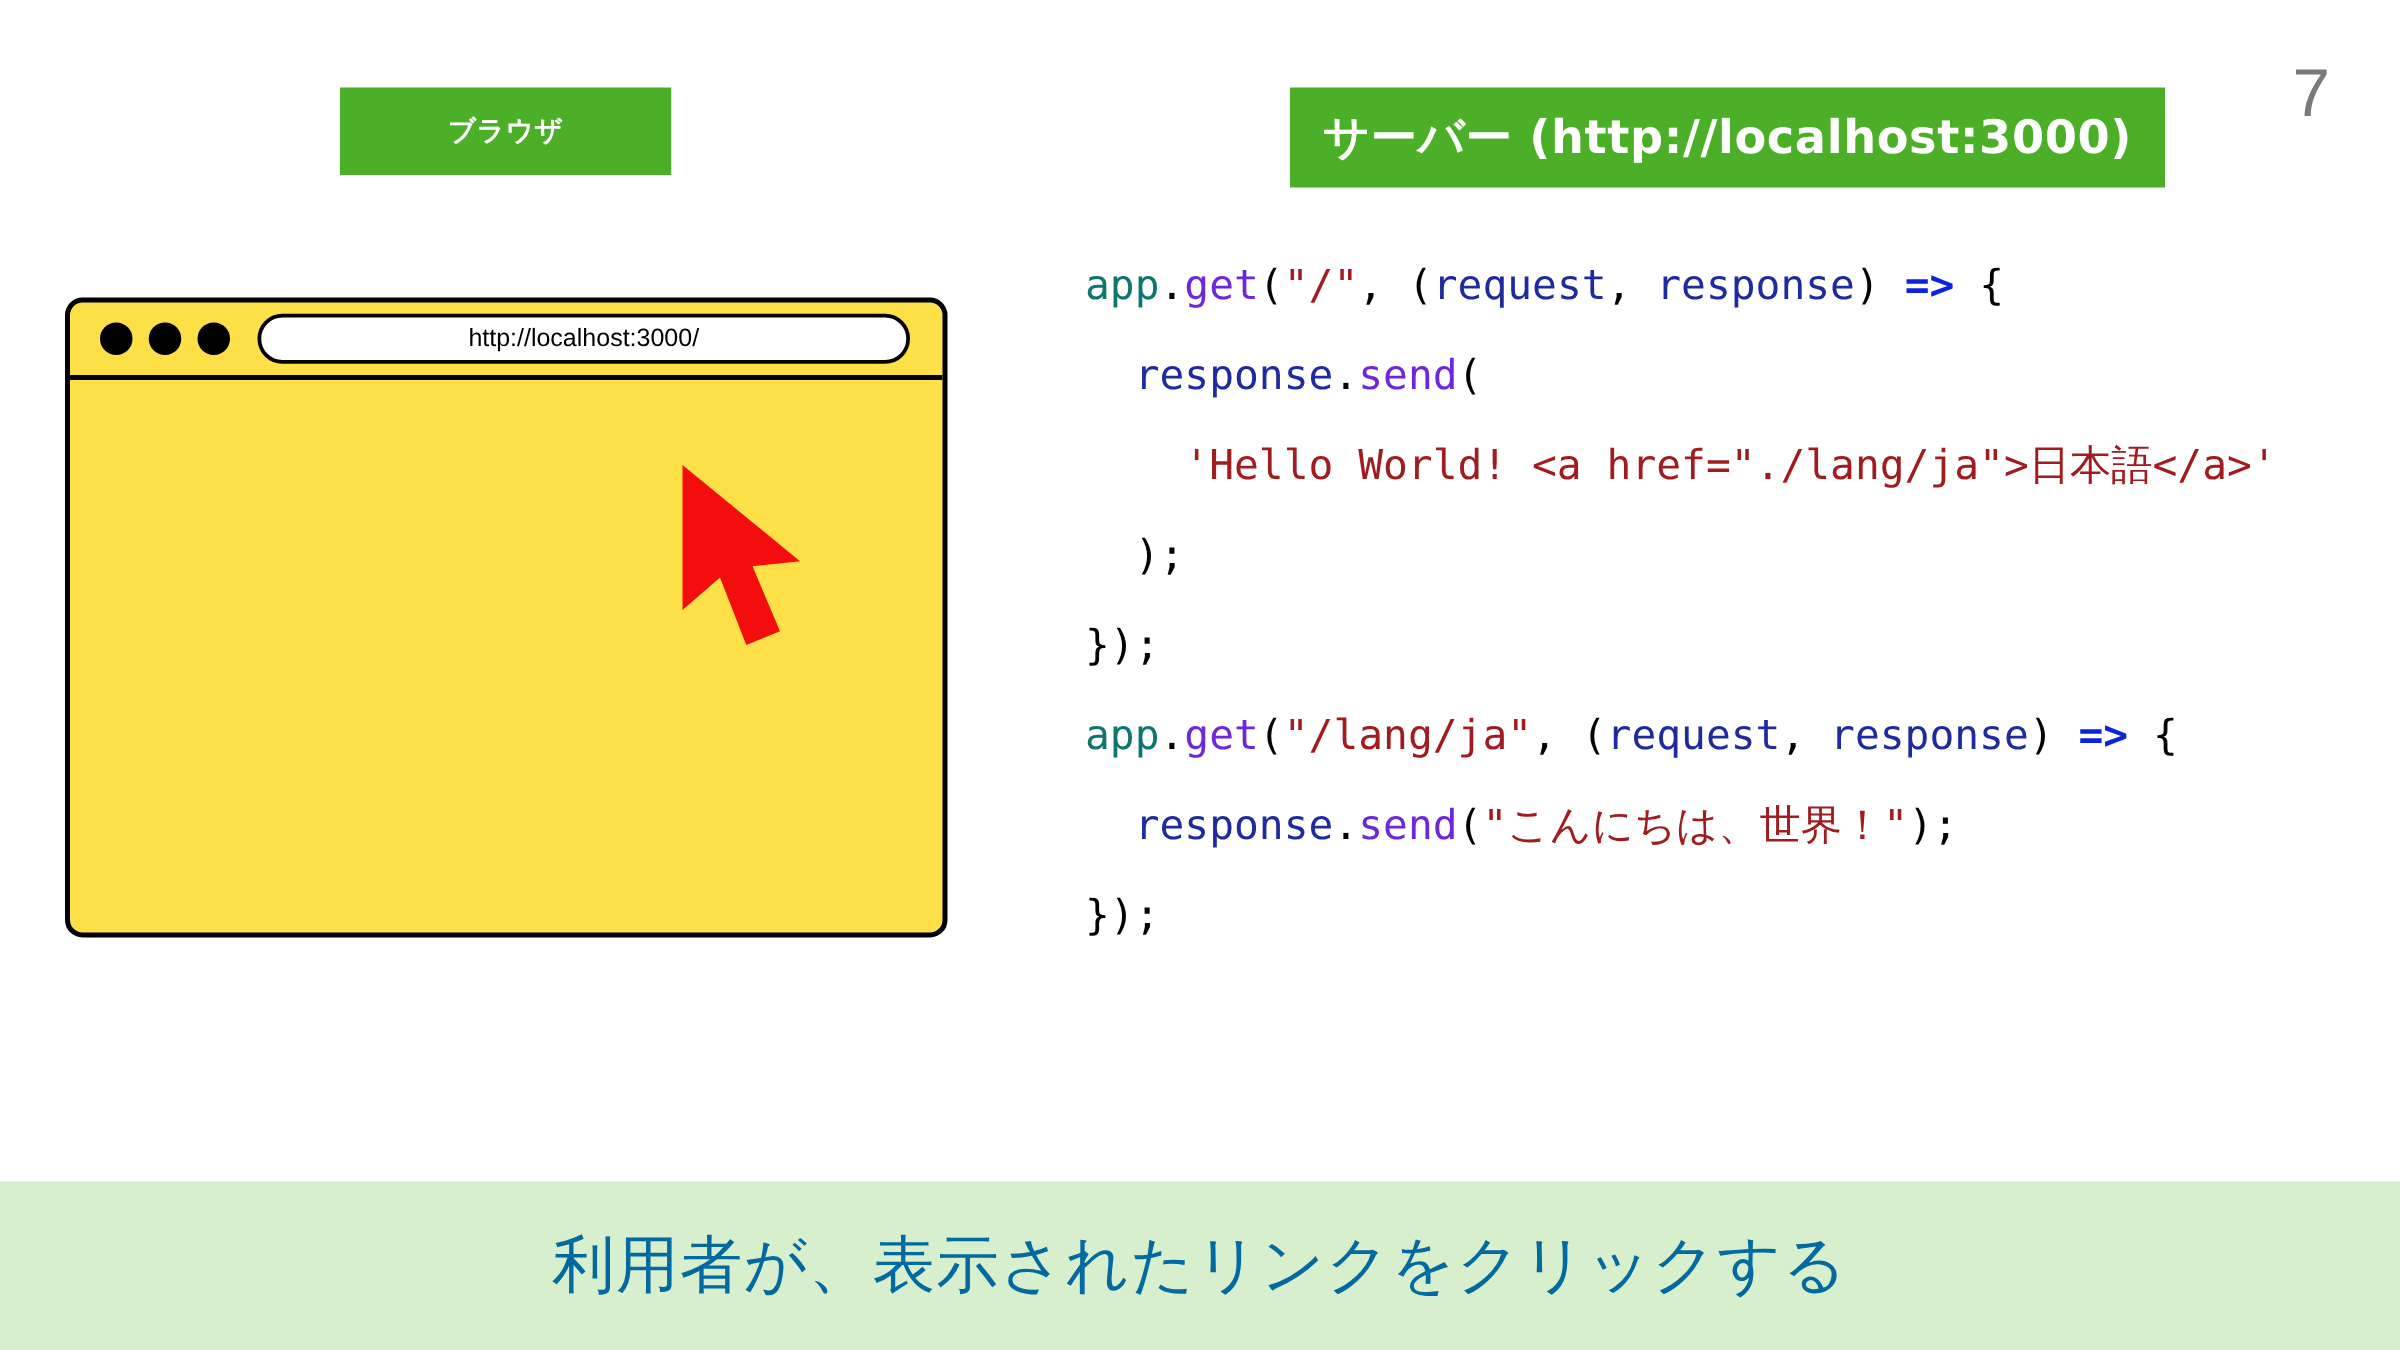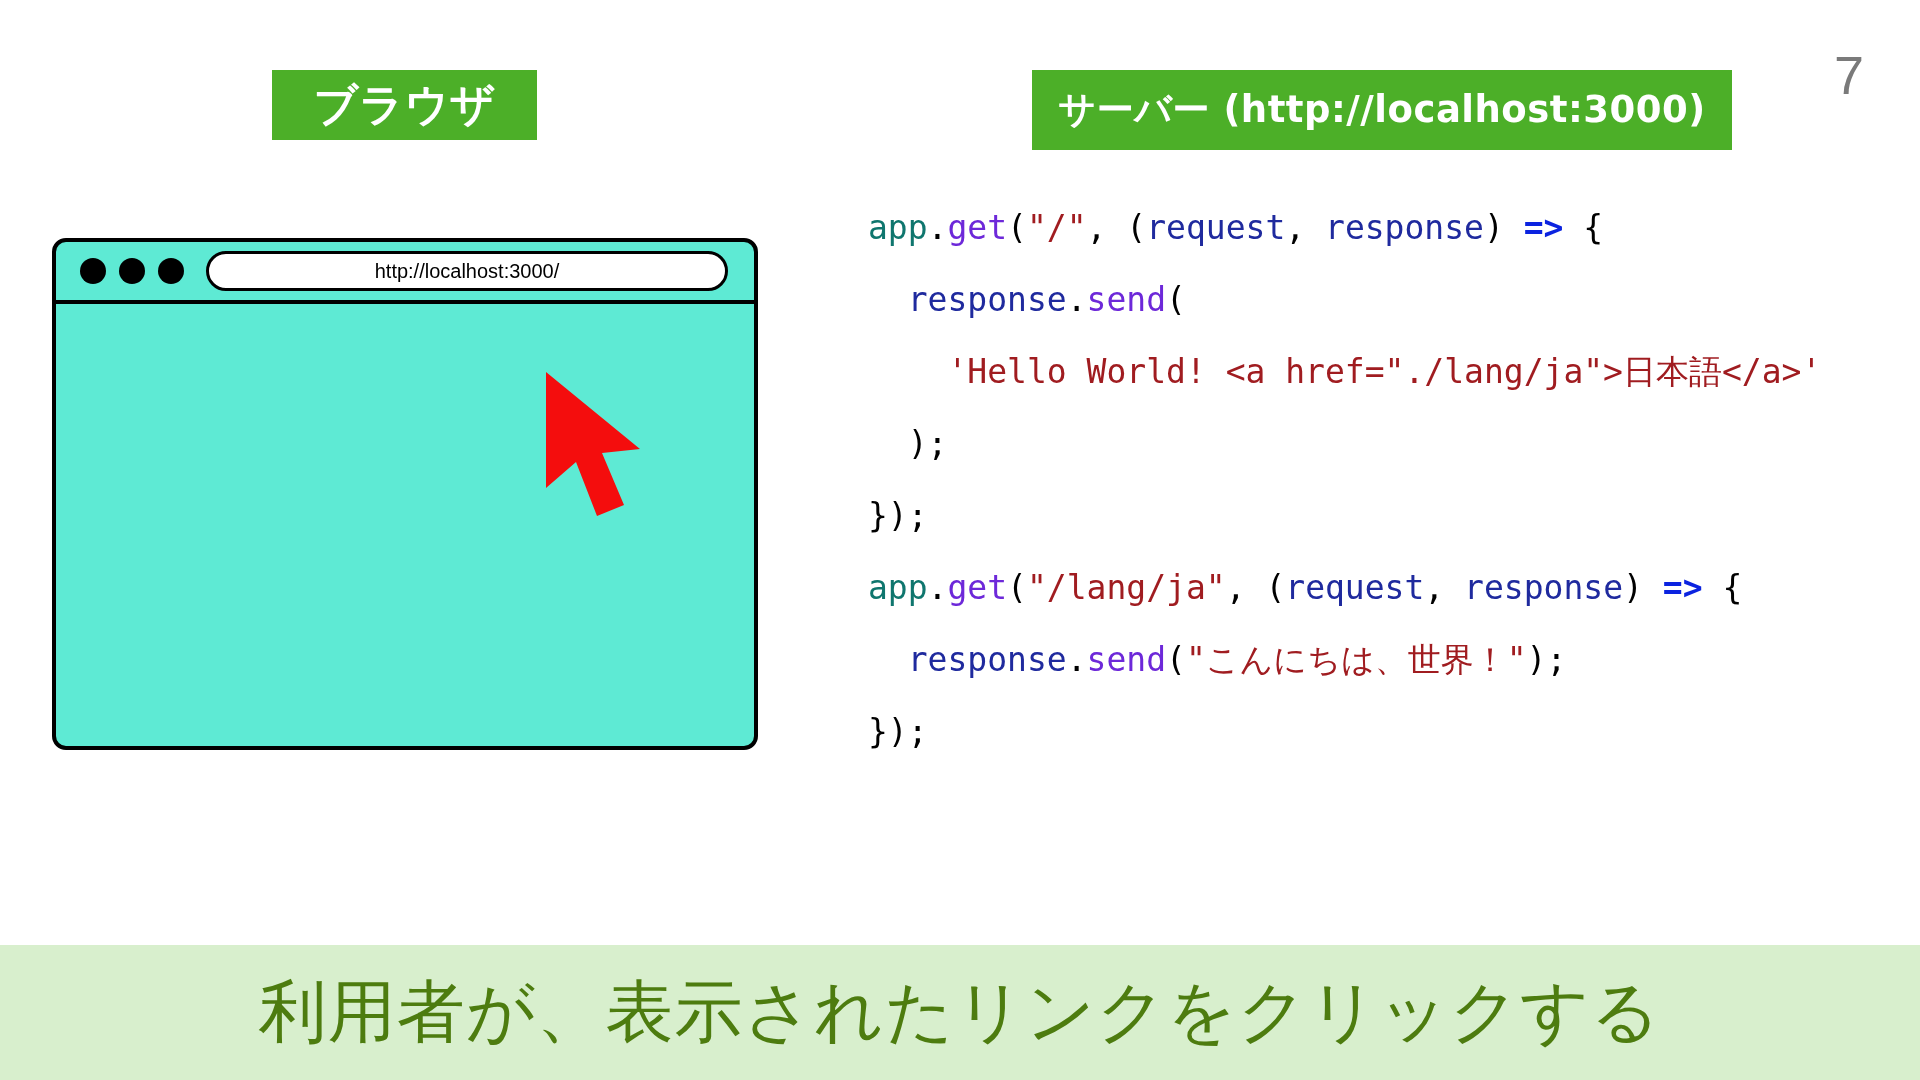--- a/index.html
+++ b/index.html
@@ -36,41 +36,41 @@
     align-items: center;
     justify-content: center;
     letter-spacing: 0.5px;
     font-family: "DejaVu Sans", "Liberation Sans", sans-serif;
   }
   .chip-browser {
     left: 272px;
     top: 70px;
     width: 265px;
     height: 70px;
-    font-size: 44px;
+    font-size: 22px;
   }
   .chip-server {
     left: 1032px;
     top: 70px;
     width: 700px;
     height: 80px;
     font-size: 37px;
   }
 
   
   .browser {
     position: absolute;
     left: 52px;
     top: 238px;
     width: 706px;
     height: 512px;
     border: 4px solid #000000;
     border-radius: 14px;
     box-sizing: border-box;
-    background: #5eead4;
+    background: #fde047;
     overflow: hidden;
   }
   .browser-chrome {
     position: relative;
     height: 62px;
     border-bottom: 4px solid #000000;
     box-sizing: border-box;
     display: flex;
     align-items: center;
     padding: 0 14px;
@@ -158,22 +158,22 @@
     left: 0;
     right: 0;
     top: 945px;
     height: 135px;
     background: #d8efcd;
     display: flex;
     align-items: center;
     justify-content: center;
   }
   .caption-text {
-    font-size: 68px;
-    color: #4d7c0f;
+    font-size: 50px;
+    color: #0369a1;
     font-family: "DejaVu Sans", "Liberation Sans", sans-serif;
     letter-spacing: 1px;
   }
 </style>
 </head>
 <body>
 
 <div class="slide-number">7</div>
 
 <div class="chip chip-browser">ブラウザ</div>

